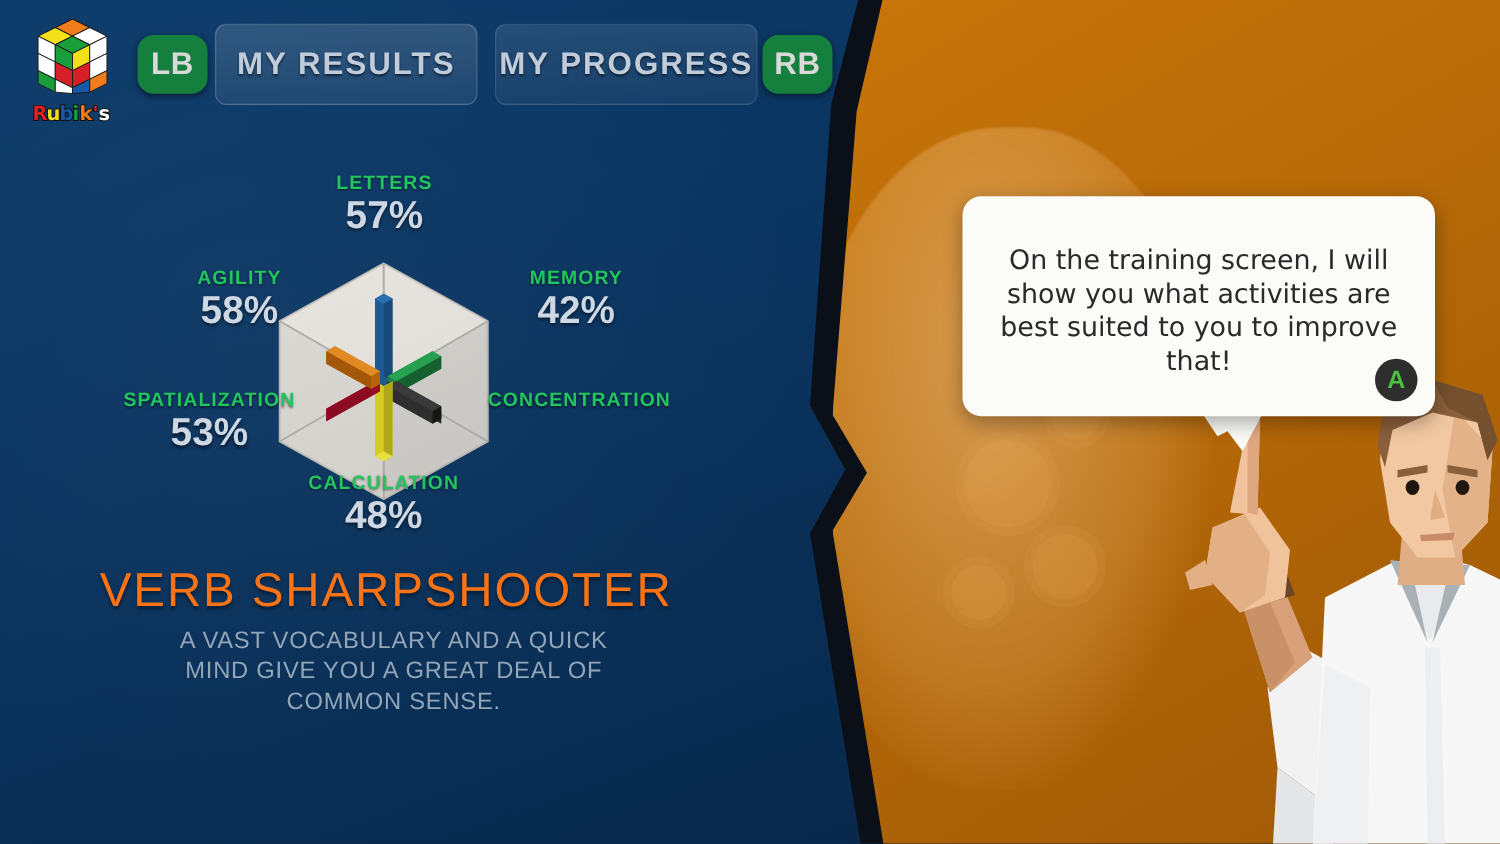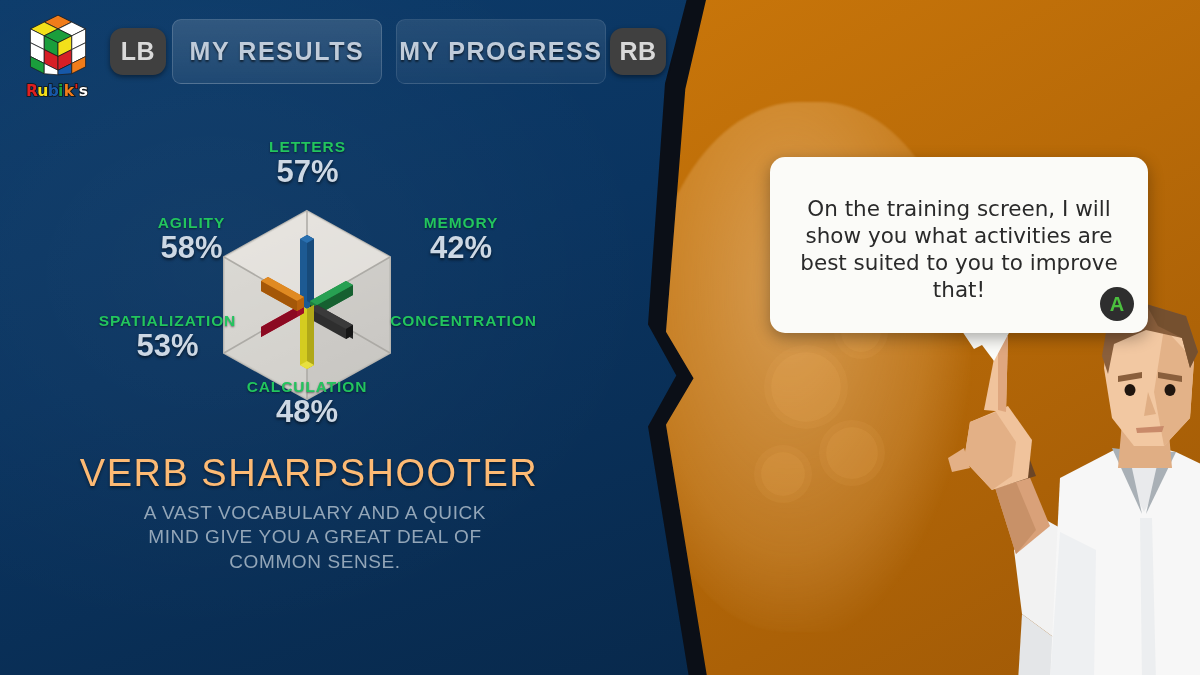--- a/index.html
+++ b/index.html
@@ -27,21 +27,21 @@
 
   .logo-wrap{
     position:absolute; left:22px; top:14px; width:72px; height:92px;
     display:flex; flex-direction:column; align-items:center;
   }
   .cube-logo{ width:58px; height:62px; position:relative; }
   .word-rubiks{ margin-top:4px; height:22px; width:66px; }
 
   .btn-bumper{
     position:absolute; border-radius:13px;
-    background:#404040;
+    background:#15803d;
     display:flex; align-items:center; justify-content:center;
     color:#d9d9d9; font-weight:bold; letter-spacing:.5px;
     font-size:25px;
     box-shadow:0 2px 5px rgba(0,0,0,.45);
   }
   #lb-button{ left:110px; top:28px; width:56px; height:47px; }
   #rb-button{ left:610px; top:28px; width:56px; height:47px; }
 
   .tab{
     position:absolute; top:19px; height:65px; border-radius:9px;
@@ -74,21 +74,21 @@
   #stat-letters       { left:235px; top:18px;  width:145px; }
   #stat-memory        { left:386px; top:94px;  width:150px; }
   #stat-concentration { left:376px; top:192px; width:175px; }
   #stat-calculation   { left:232px; top:258px; width:150px; }
   #stat-spatialization{ left:85px;  top:192px; width:165px; }
   #stat-agility       { left:120px; top:94px;  width:143px; }
 
   
   .profile{ position:absolute; left:0; top:452px; width:618px; text-align:center; }
   #profile-title{
-    font-size:38px; color:#fdba74; letter-spacing:1.5px; font-weight:400;
+    font-size:38px; color:#f97316; letter-spacing:1.5px; font-weight:400;
     text-shadow:0 2px 3px rgba(0,0,0,.45);
   }
   #profile-desc{
     margin-top:6px; font-size:19px; color:#93a6b8; line-height:1.28;
     letter-spacing:.6px; padding:0 105px;margin-left:12px;
   }
 
   
   .right-panel{
     position:absolute; left:640px; top:0; width:560px; height:675px;

